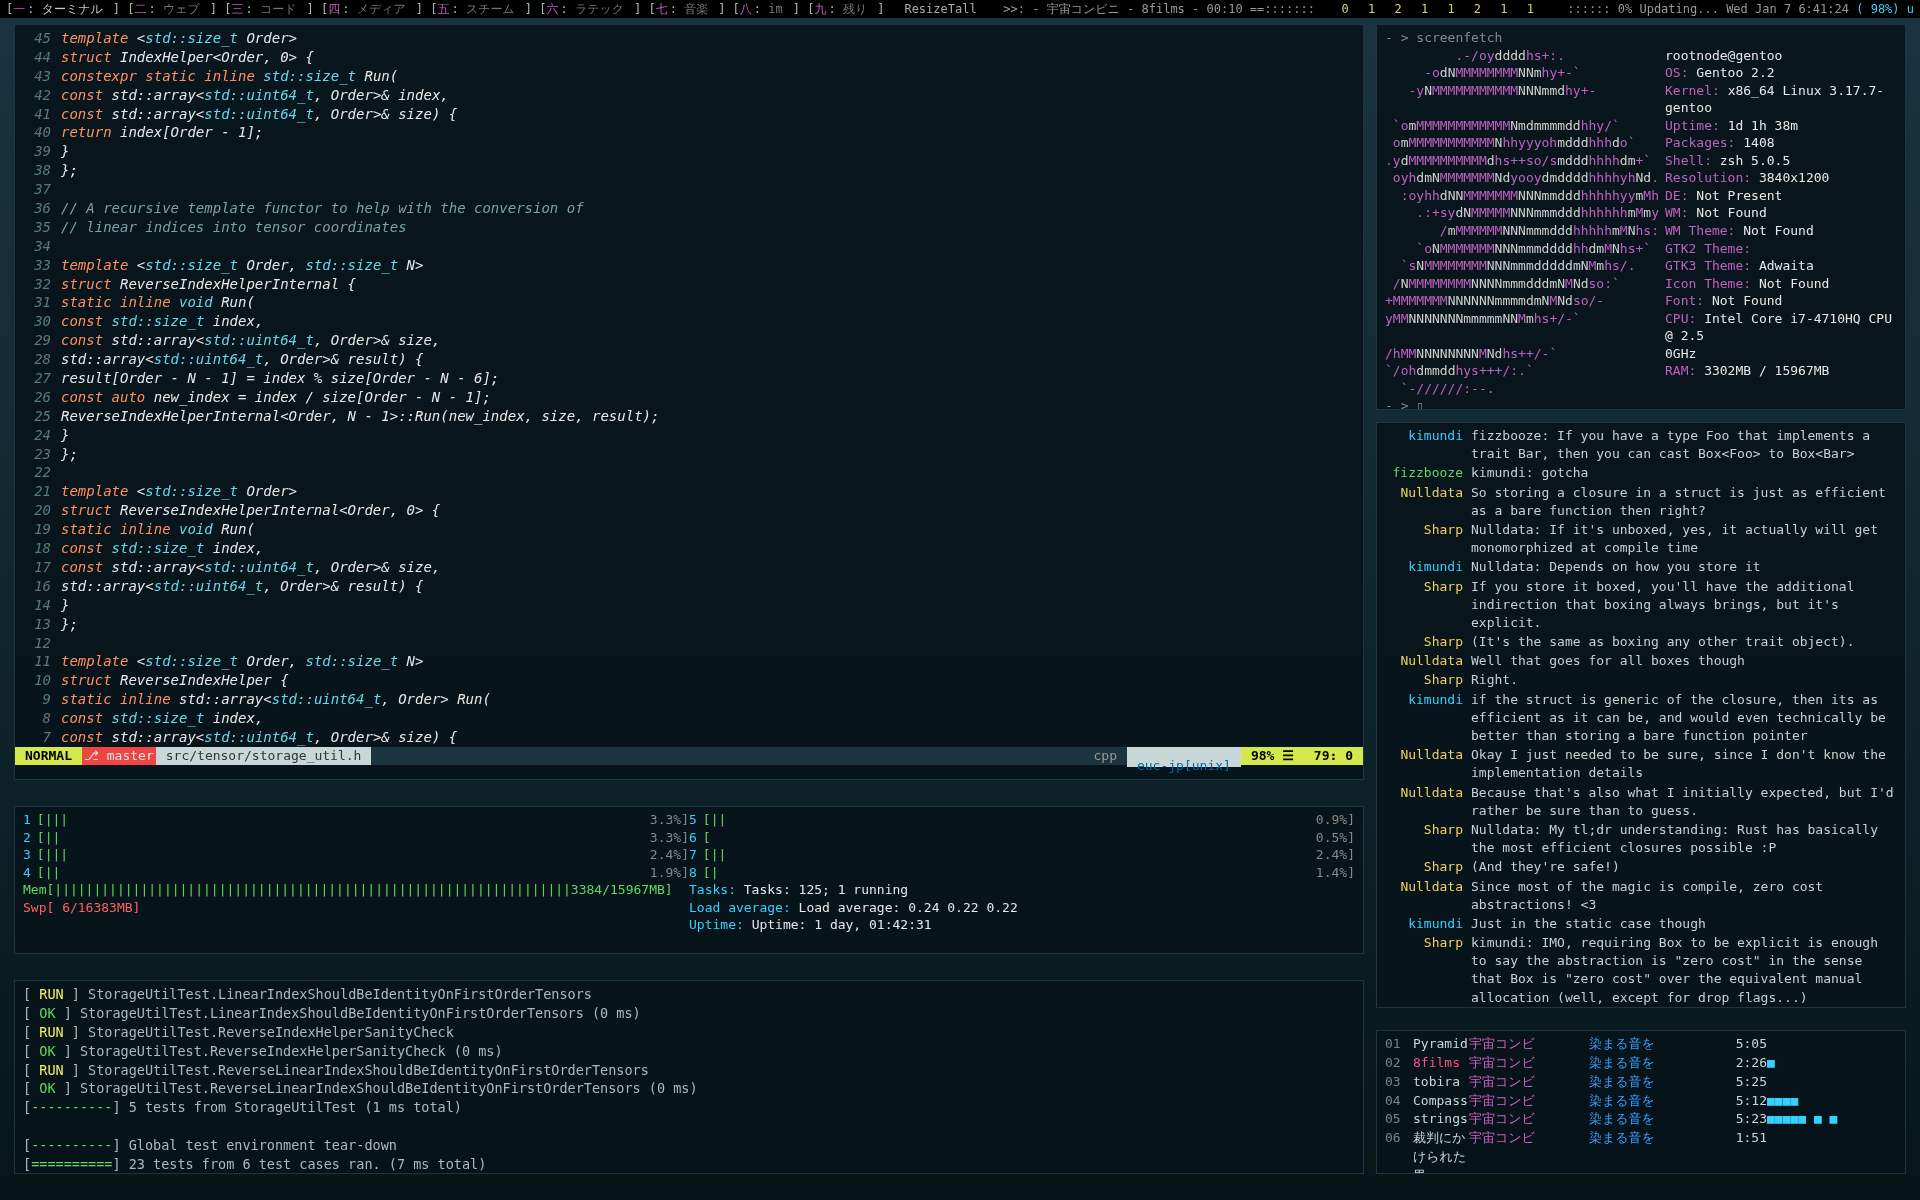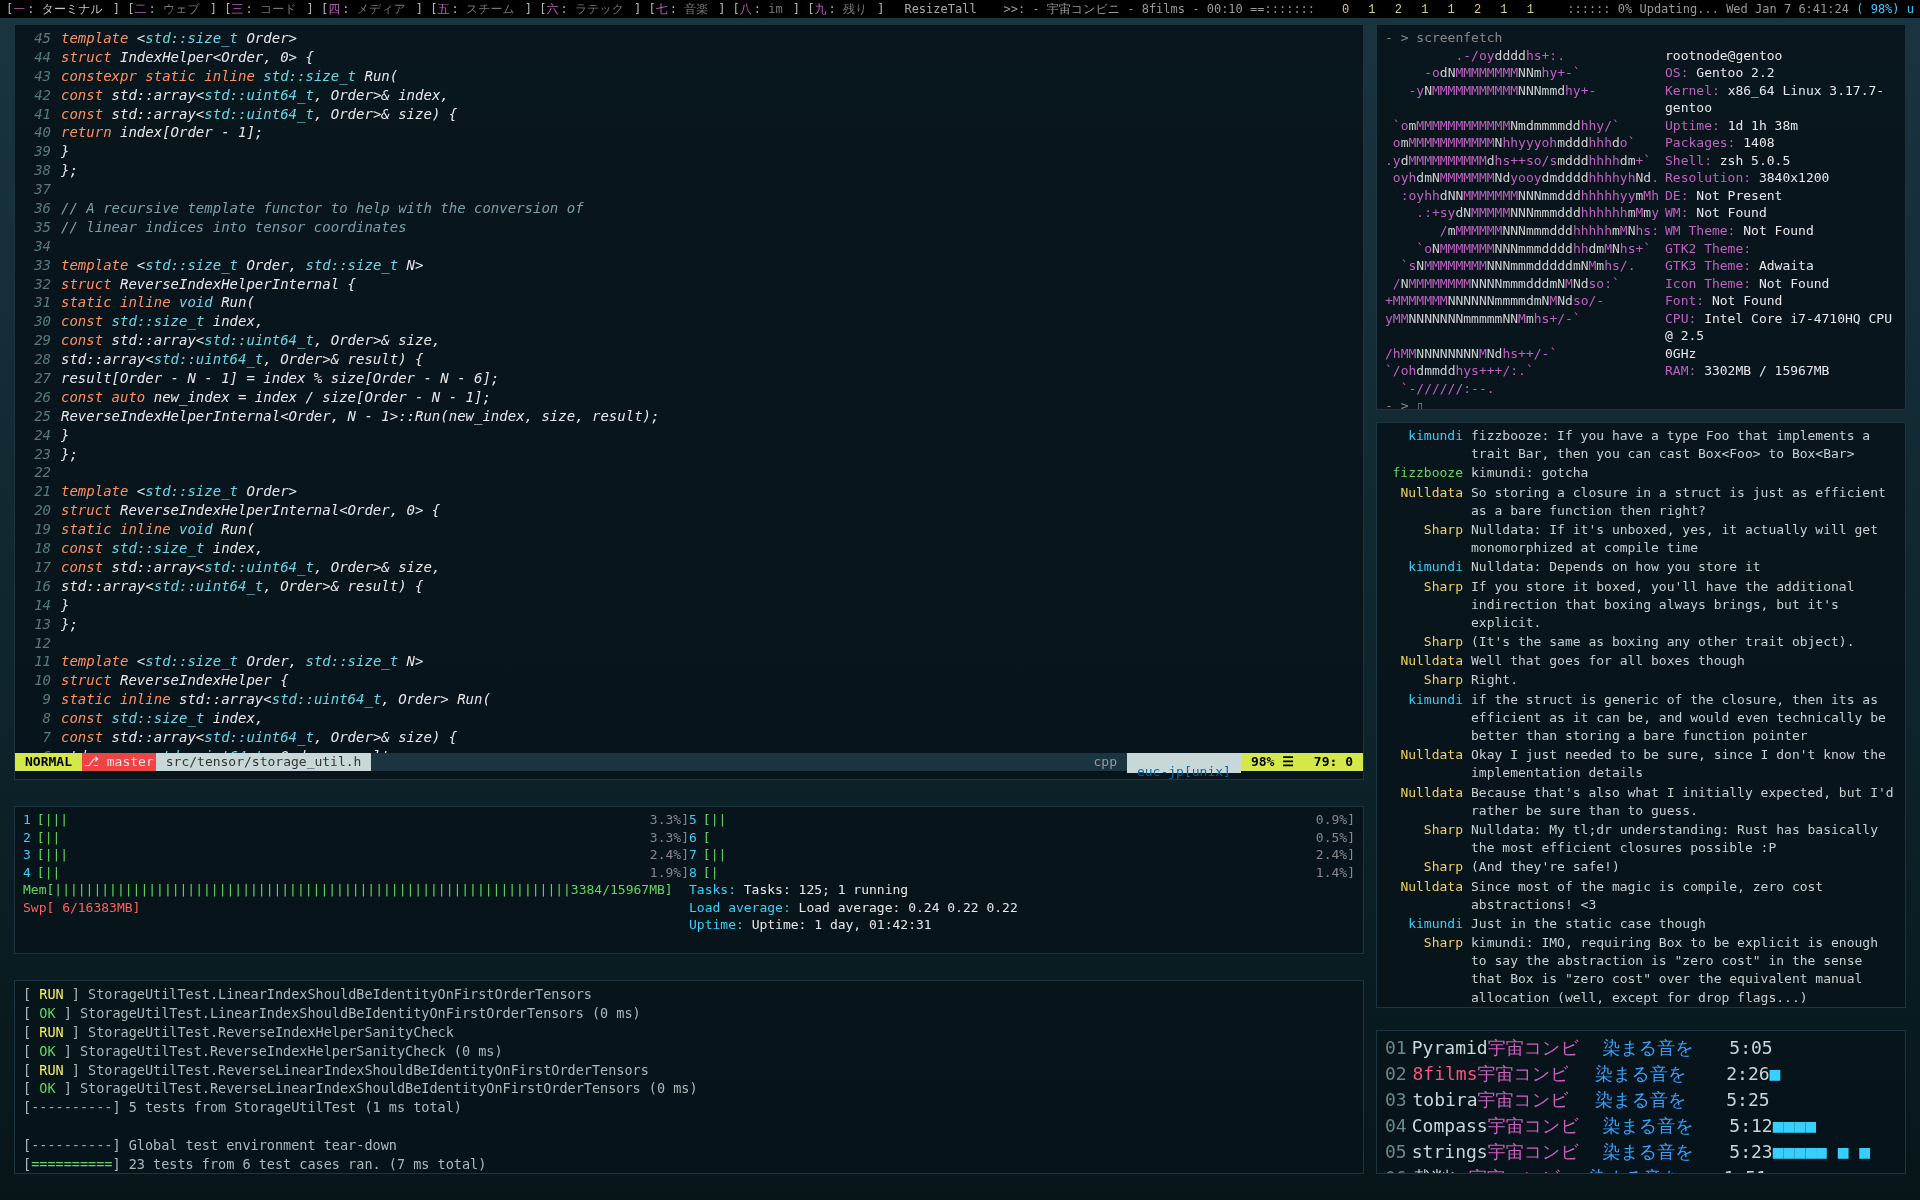--- a/index.html
+++ b/index.html
@@ -23,21 +23,21 @@
   background: #000;
   display: flex; align-items: center;
   font-size: 12px; padding: 0 6px;
   white-space: nowrap;
 }
 .topbar .ws { color: #c060c0; margin-right: 2px; }
 .topbar .wslabel { color: #c8c8c8; margin-right: 10px; }
 .topbar .wslabel.inactive { color: #777; }
 .topbar .center { flex: 1; text-align: center; color: #999; }
 .topbar .right { color: #999; }
-.topbar .right .nums { color: #d8d080; letter-spacing: 6px; margin-right: 20px; font-family: Liberation Mono, monospace;}
+.topbar .right .nums { color: #d8d080; letter-spacing: 6px; margin-right: 20px;}
 .topbar .pct { color: #36d0ff; }
 .topbar .resize { color: #aaa; margin-left: 20px; }
 
 .grid {
   position: absolute; top: 18px; left: 0; right: 0; bottom: 0;
 }
 .pane {
   position: absolute;
   background: rgba(8, 20, 26, 0.92);
   border: 1px solid #1c3540;
@@ -48,21 +48,21 @@
 }
 
 .editor { top: 6px; left: 14px; width: 1350px; height: 756px; }
 .editor .line { display: flex; font-style: italic; }
 .editor .ln { color: #5a7a7a; width: 28px; text-align: right; margin-right: 10px; flex-shrink:0; }
 .kw { color: #ff9060; }
 .ty { color: #68d8e8; }
 .cm { color: #7ca0a8; }
 .st { color: #e8e8e8; }
 .statusbar {
-  position: absolute; bottom: 8px; left: 0; right: 0;
+  position: absolute; bottom: 14px; left: 0; right: 0;
   height: 18px; display: flex; font-size: 13px;
 }
 .statusbar .sb-a { background: #d4e84c; color: #000; padding: 0 10px; font-weight: bold; }
 .statusbar .sb-b { background: #ef4444; color: #e0e8e8; padding: 0 2px; }
 .statusbar .sb-c { background: #c8d8d8; color: #333; padding: 0 10px; }
 .statusbar .sb-d { background: #1a3540; color: #999; padding: 0 10px; flex:1; }
 .statusbar .sb-r1 { background: #c8d8d8; color: #0369a1; padding: 10px 10px; }
 .statusbar .sb-r2 { background: #d4e84c; color: #000; padding: 0 10px; font-weight: bold;}
 
 
@@ -91,21 +91,21 @@
 
 
 .chat { top: 404px; left: 1376px; right: 14px; height: 586px; font-size: 13px; line-height: 1.4; }
 .chat .row { display: flex; margin-bottom: 1px; }
 .chat .nick { width: 86px; text-align: right; padding-right: 8px; color: #36d0ff; flex-shrink: 0; }
 .chat .nick.y { color: #f0d060; }
 .chat .nick.g { color: #60d860; }
 .chat .msg { flex: 1; color: #c8d0d0; }
 
 
-.music { top: 1012px; left: 1376px; right: 14px; height: 144px; font-size: 18px; line-height: 1.45; }
+.music { top: 1012px; left: 1376px; right: 14px; height: 144px; font-size: 13px; line-height: 1.45; }
 .music .mr { display: flex; }
 .music .mn { color: #6a8a8a; width: 28px; }
 .music .mtitle { flex: 1; color: #c8d8d8; }
 .music .mtitle.cur { color: #ff5080; }
 .music .mart { width: 120px; color: #d060c0; }
 .music .malb { width: 130px; color: #36a0ff; }
 .music .mdur { width: 48px; text-align: right; color: #c8d8d8; }
 .music .mbar { width: 130px; color: #36d0ff; }
 </style>
 </head>

